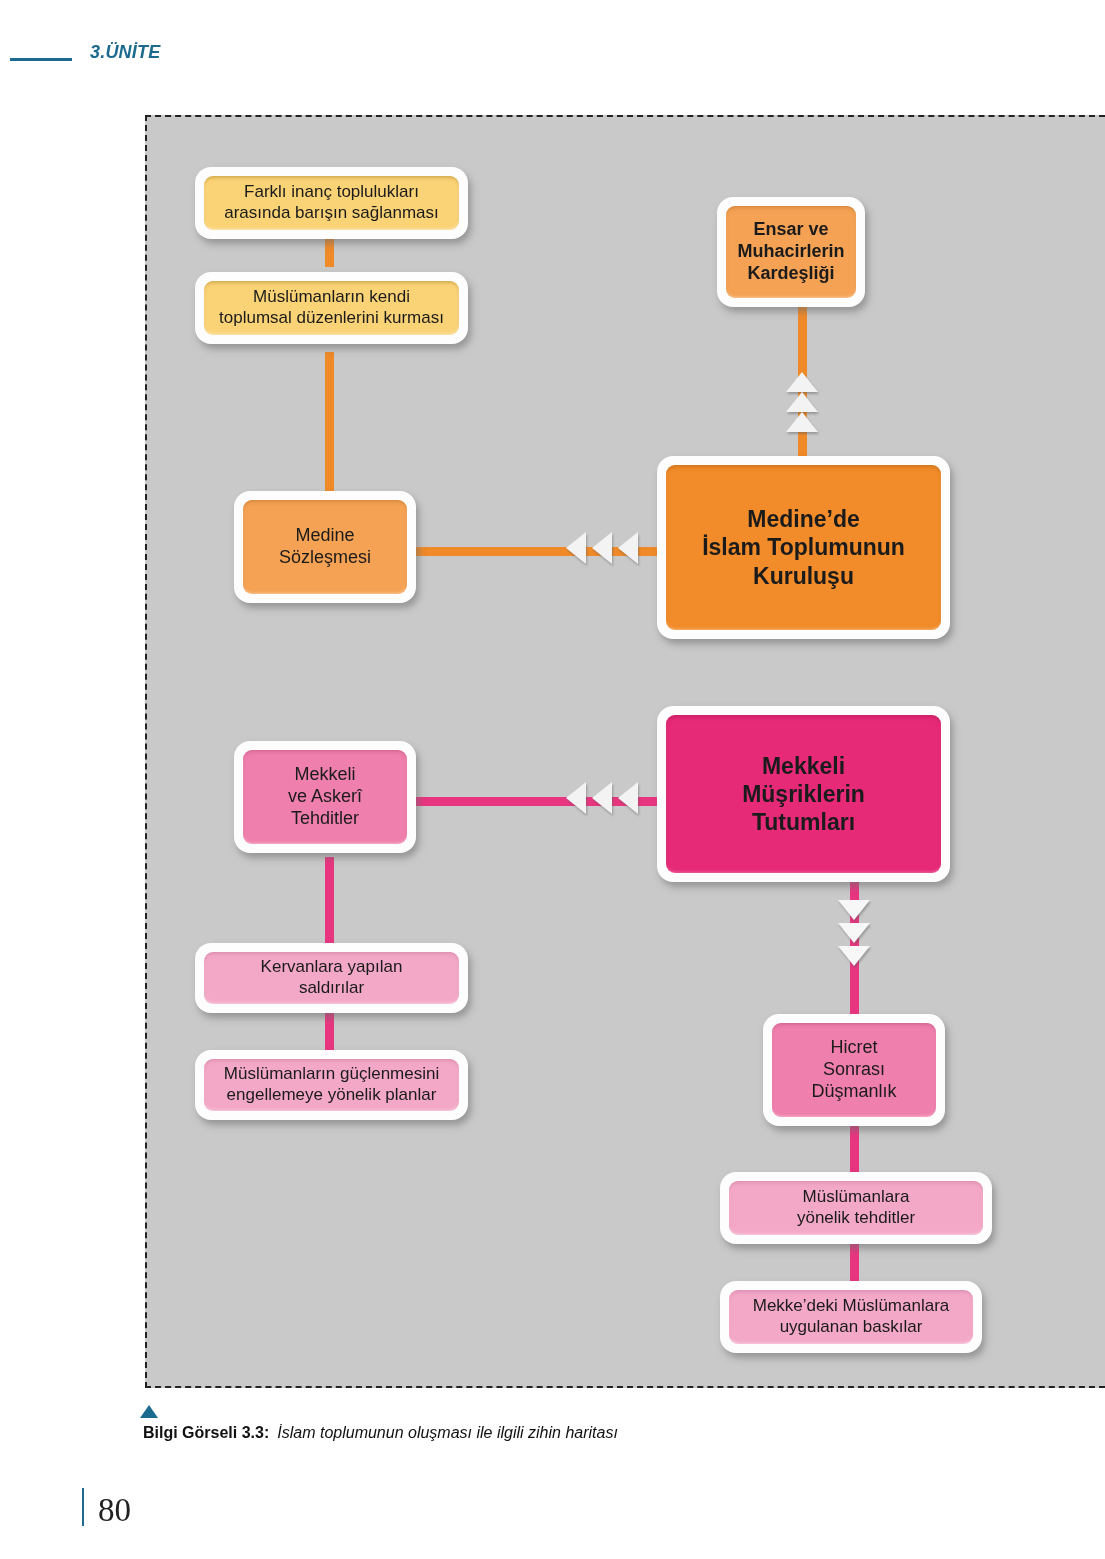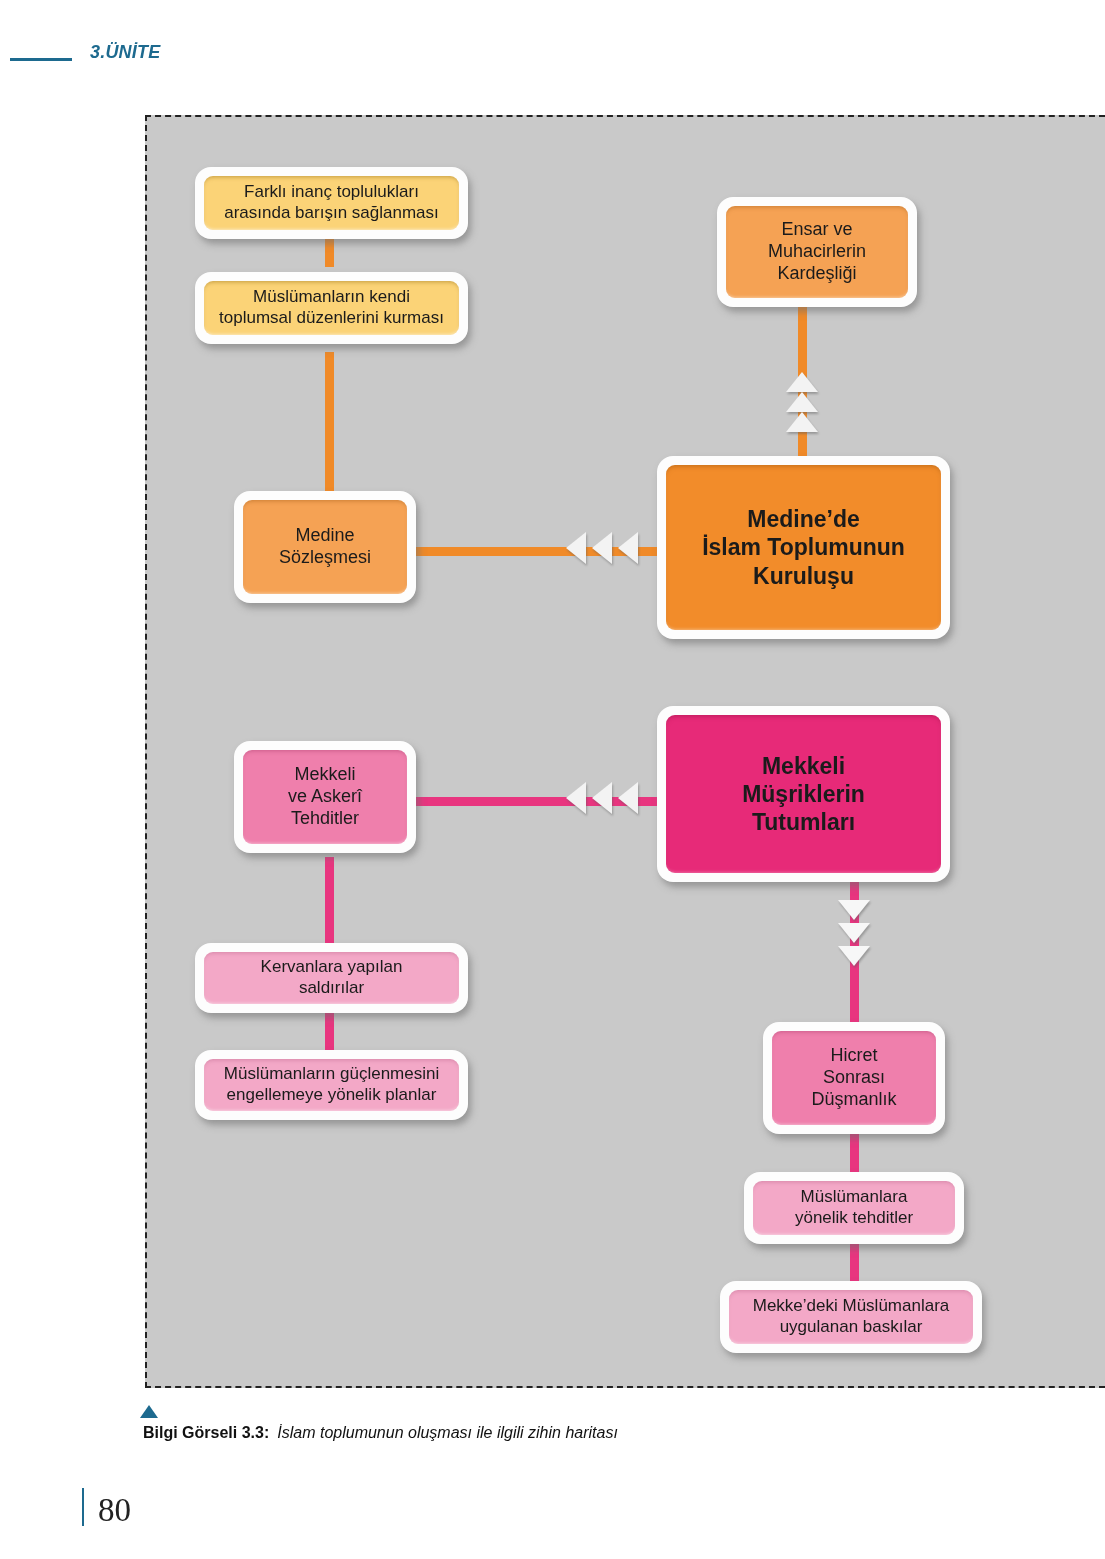--- a/index.html
+++ b/index.html
@@ -240,21 +240,21 @@
       </div>
     </div>
 
     <div class="node c-yellow" style="left:48px;top:155px;width:273px;height:72px;">
       <div class="inner">
         <span>Müslümanların kendi
 toplumsal düzenlerini kurması</span>
       </div>
     </div>
 
-    <div class="node c-orange" style="left:570px;top:80px;width:200px;height:110px;">
+    <div class="node c-orange" style="left:570px;top:80px;width:148px;height:110px;font-weight:bold;">
       <div class="inner">
         <span>Ensar ve
 Muhacirlerin
 Kardeşliği</span>
       </div>
     </div>
 
     <div class="node c-orange" style="left:87px;top:374px;width:182px;height:112px;">
       <div class="inner">
         <span>Medine
@@ -293,29 +293,29 @@
       </div>
     </div>
 
     <div class="node c-pink-light" style="left:48px;top:933px;width:273px;height:70px;">
       <div class="inner">
         <span>Müslümanların güçlenmesini
 engellemeye yönelik planlar</span>
       </div>
     </div>
 
-    <div class="node c-pink-mid" style="left:616px;top:897px;width:182px;height:112px;margin-top:8px;">
+    <div class="node c-pink-mid" style="left:616px;top:897px;width:182px;height:112px;">
       <div class="inner">
         <span>Hicret
 Sonrası
 Düşmanlık</span>
       </div>
     </div>
 
-    <div class="node c-pink-light" style="left:573px;top:1055px;width:220px;height:72px;margin-left:24px;">
+    <div class="node c-pink-light" style="left:573px;top:1055px;width:272px;height:72px;">
       <div class="inner">
         <span>Müslümanlara
 yönelik tehditler</span>
       </div>
     </div>
 
     <div class="node c-pink-light" style="left:573px;top:1164px;width:262px;height:72px;">
       <div class="inner">
         <span>Mekke’deki Müslümanlara
 uygulanan baskılar</span>

